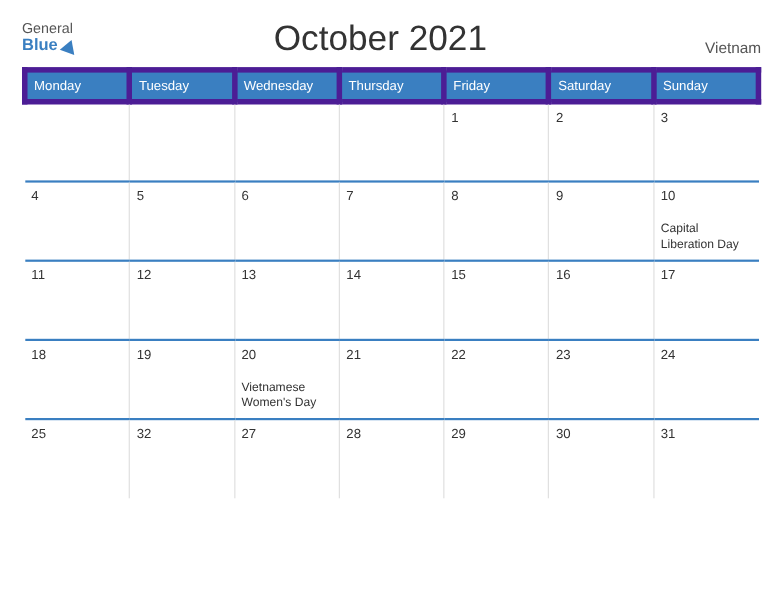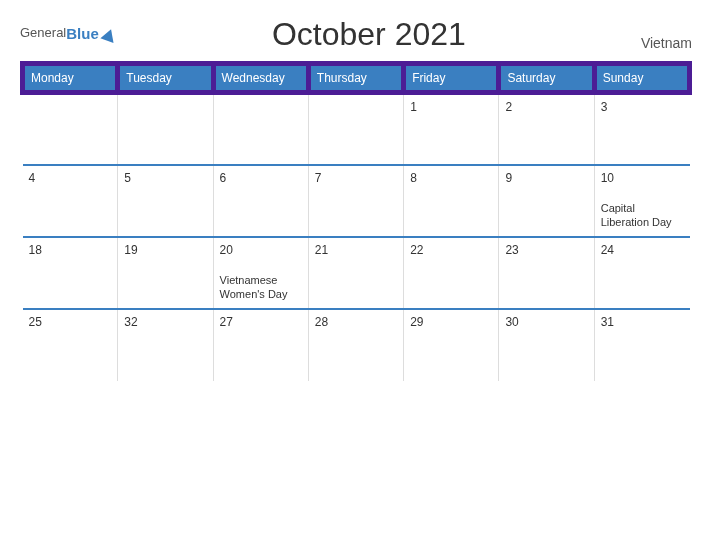--- a/index.html
+++ b/index.html
@@ -17,21 +17,21 @@
       padding: 16px 20px 10px 20px;
     }
     .header {
       display: flex;
       align-items: center;
       justify-content: space-between;
       margin-bottom: 8px;
     }
     .logo {
       display: flex;
-      flex-direction: row;
+      flex-direction: column;
       align-items: flex-start;
       line-height: 1.1;
     }
     .logo-general {
       font-size: 13px;
       font-weight: normal;
       color: #555;
     }
     .logo-blue {
       display: flex;
@@ -171,20 +171,43 @@
           <td>
             <span class="day-num">9</span>
           </td>
           <td>
             <span class="day-num">10</span>
             <span class="event-text">Capital Liberation Day</span>
           </td>
         </tr>
         <tr>
           <td>
+            <span class="day-num">11</span>
+          </td>
+          <td>
+            <span class="day-num">12</span>
+          </td>
+          <td>
+            <span class="day-num">13</span>
+          </td>
+          <td>
+            <span class="day-num">14</span>
+          </td>
+          <td>
+            <span class="day-num">15</span>
+          </td>
+          <td>
+            <span class="day-num">16</span>
+          </td>
+          <td>
+            <span class="day-num">17</span>
+          </td>
+        </tr>
+        <tr>
+          <td>
             <span class="day-num">18</span>
           </td>
           <td>
             <span class="day-num">19</span>
           </td>
           <td>
             <span class="day-num">20</span>
             <span class="event-text">Vietnamese Women's Day</span>
           </td>
           <td>

